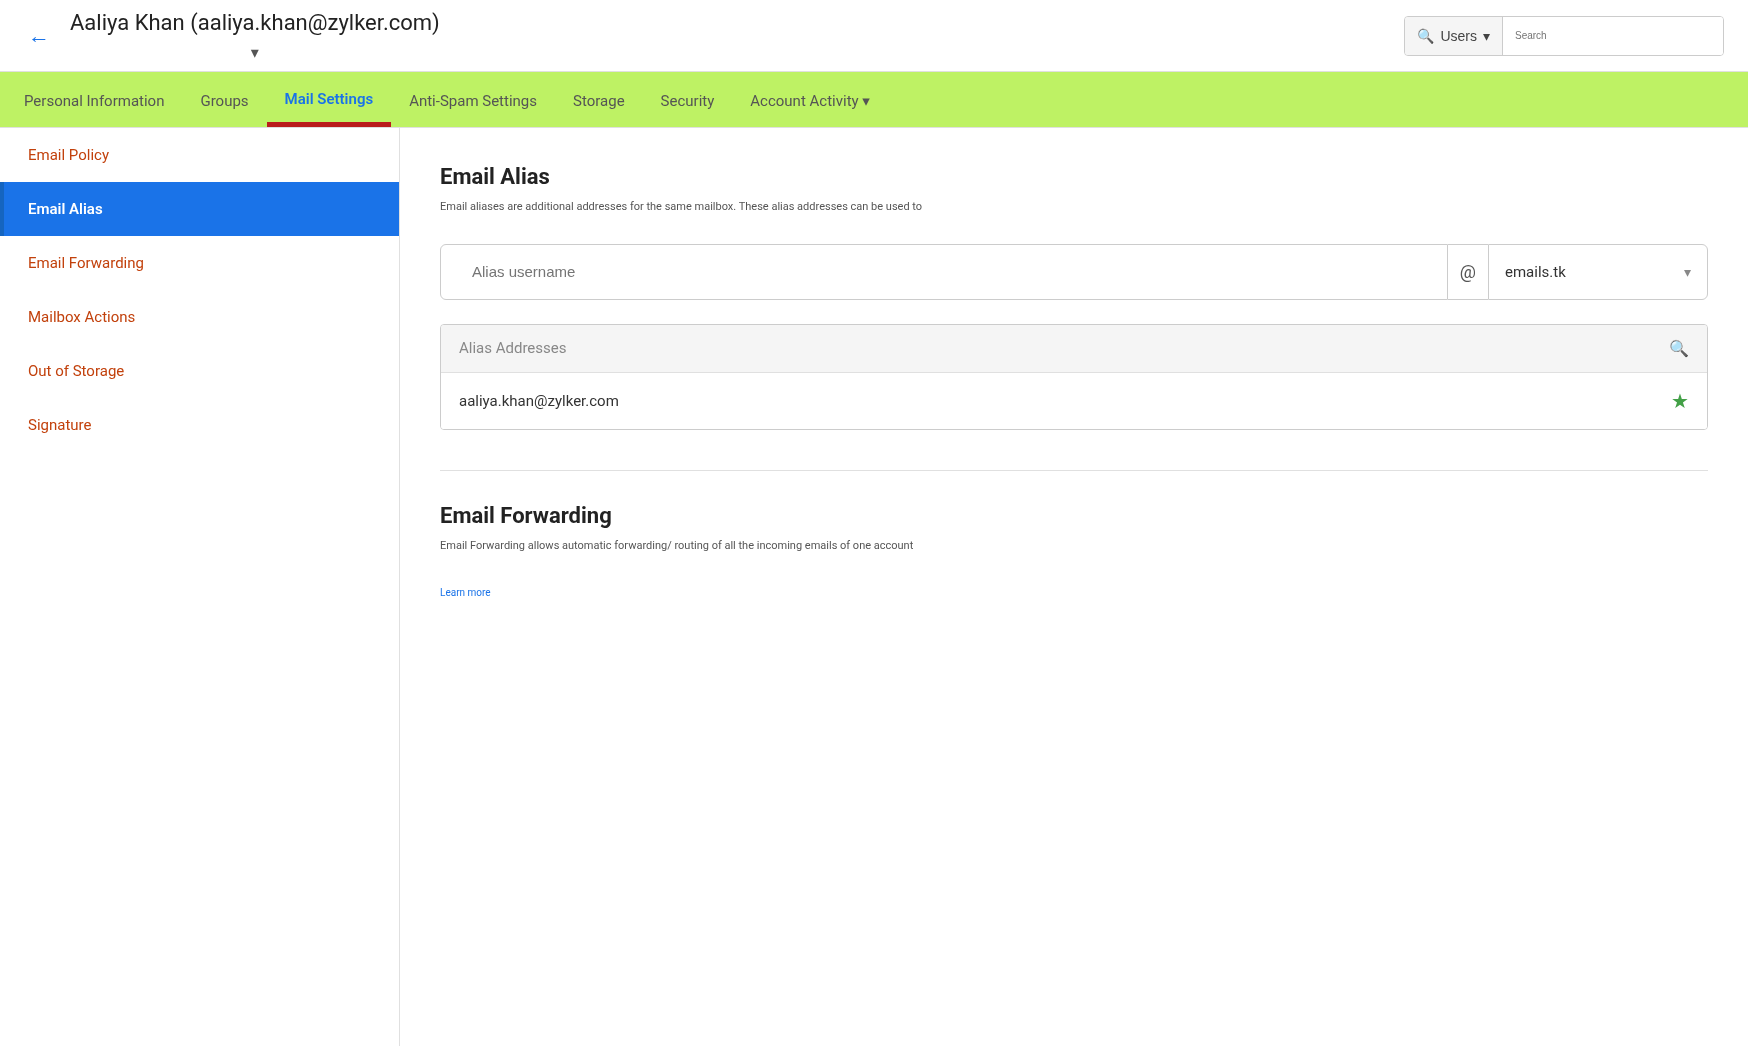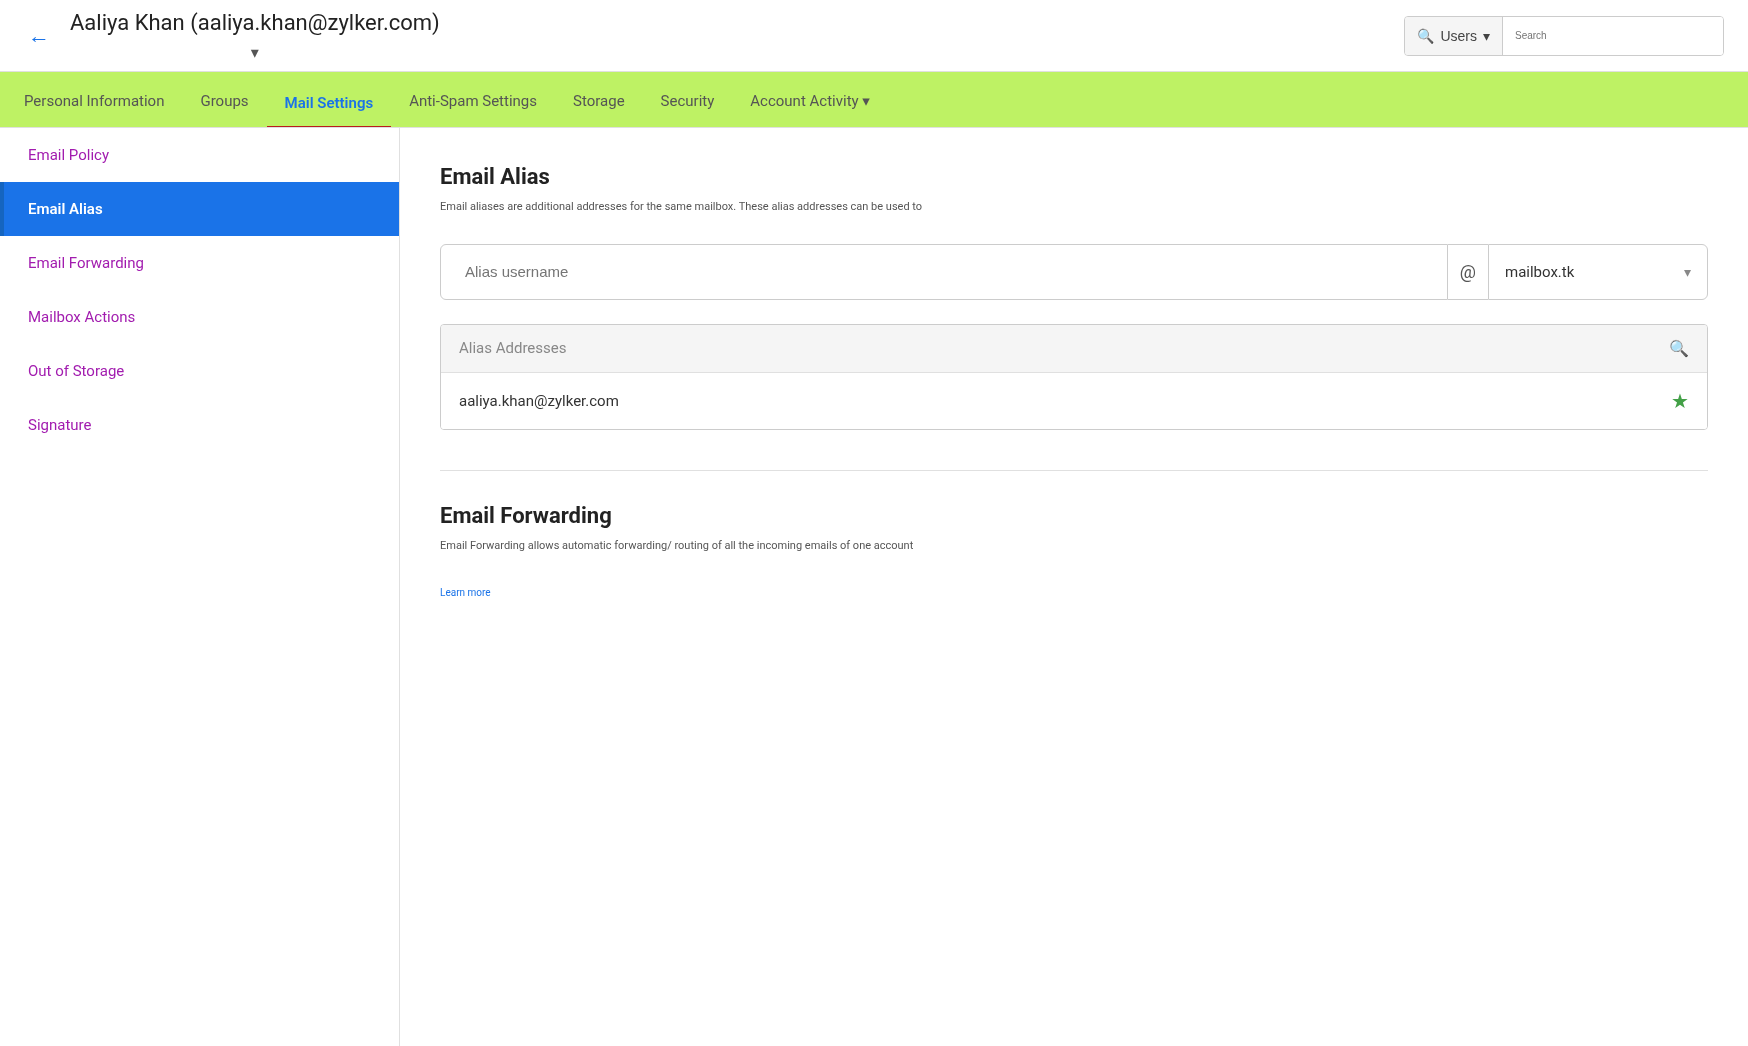--- a/index.html
+++ b/index.html
@@ -81,21 +81,21 @@
       padding: 0 18px 14px;
       font-size: 15px;
       color: #555;
       cursor: pointer;
       border-bottom: 3px solid transparent;
       white-space: nowrap;
       user-select: none;
     }
     .top-nav-item.active {
       color: #1a73e8;
-      border-bottom: 1px solid #b91c1c;
+      border-bottom: 5px solid #b91c1c;
       font-weight: 600;
     }
     .top-nav-item:first-child { padding-left: 0; }
 
     
     .layout {
       display: flex;
       height: calc(100vh - 128px);
       overflow: hidden;
     }
@@ -104,21 +104,21 @@
     .sidebar {
       width: 400px;
       min-width: 400px;
       border-right: 1px solid #e0e0e0;
       background: #fff;
       overflow-y: auto;
     }
     .sidebar-item {
       padding: 18px 24px;
       font-size: 15px;
-      color: #a21caf;
+      color: #c2410c;
       cursor: pointer;
       border-left: 4px solid transparent;
     }
     .sidebar-item.active {
       background: #1a73e8;
       color: #fff;
       font-weight: 600;
       border-left: 4px solid #1565c0;
     }
 
@@ -149,21 +149,21 @@
       display: flex;
       align-items: center;
       gap: 0;
       margin-bottom: 24px;
     }
     .alias-username-input {
       flex: 1;
       height: 56px;
       border: 1px solid #ccc;
       border-radius: 6px 0 0 6px;
-      padding: 0 24px;
+      padding: 0 31px;
       font-size: 15px;
       outline: none;
       color: #888;
       background: #fff;
     }
     .at-symbol {
       padding: 0 12px;
       font-size: 18px;
       color: #555;
       background: #fff;
@@ -283,21 +283,21 @@
 
     
     <h2 class="section-title">Email Alias</h2>
     <p class="section-desc">Email aliases are additional addresses for the same mailbox. These alias addresses can be used to</p>
 
     
     <div class="alias-input-row">
       <input class="alias-username-input" type="text" placeholder="Alias username" style="">
       <div class="at-symbol">@</div>
       <div class="domain-select">
-        <span class="domain-select-text">mailbox.tk</span>
+        <span class="domain-select-text">emails.tk</span>
         <span class="domain-chevron">▾</span>
       </div>
     </div>
 
     
     <div class="alias-addresses-box">
       <div class="alias-addresses-header">
         <span>Alias Addresses</span>
         <span class="search-icon-small">🔍</span>
       </div>

